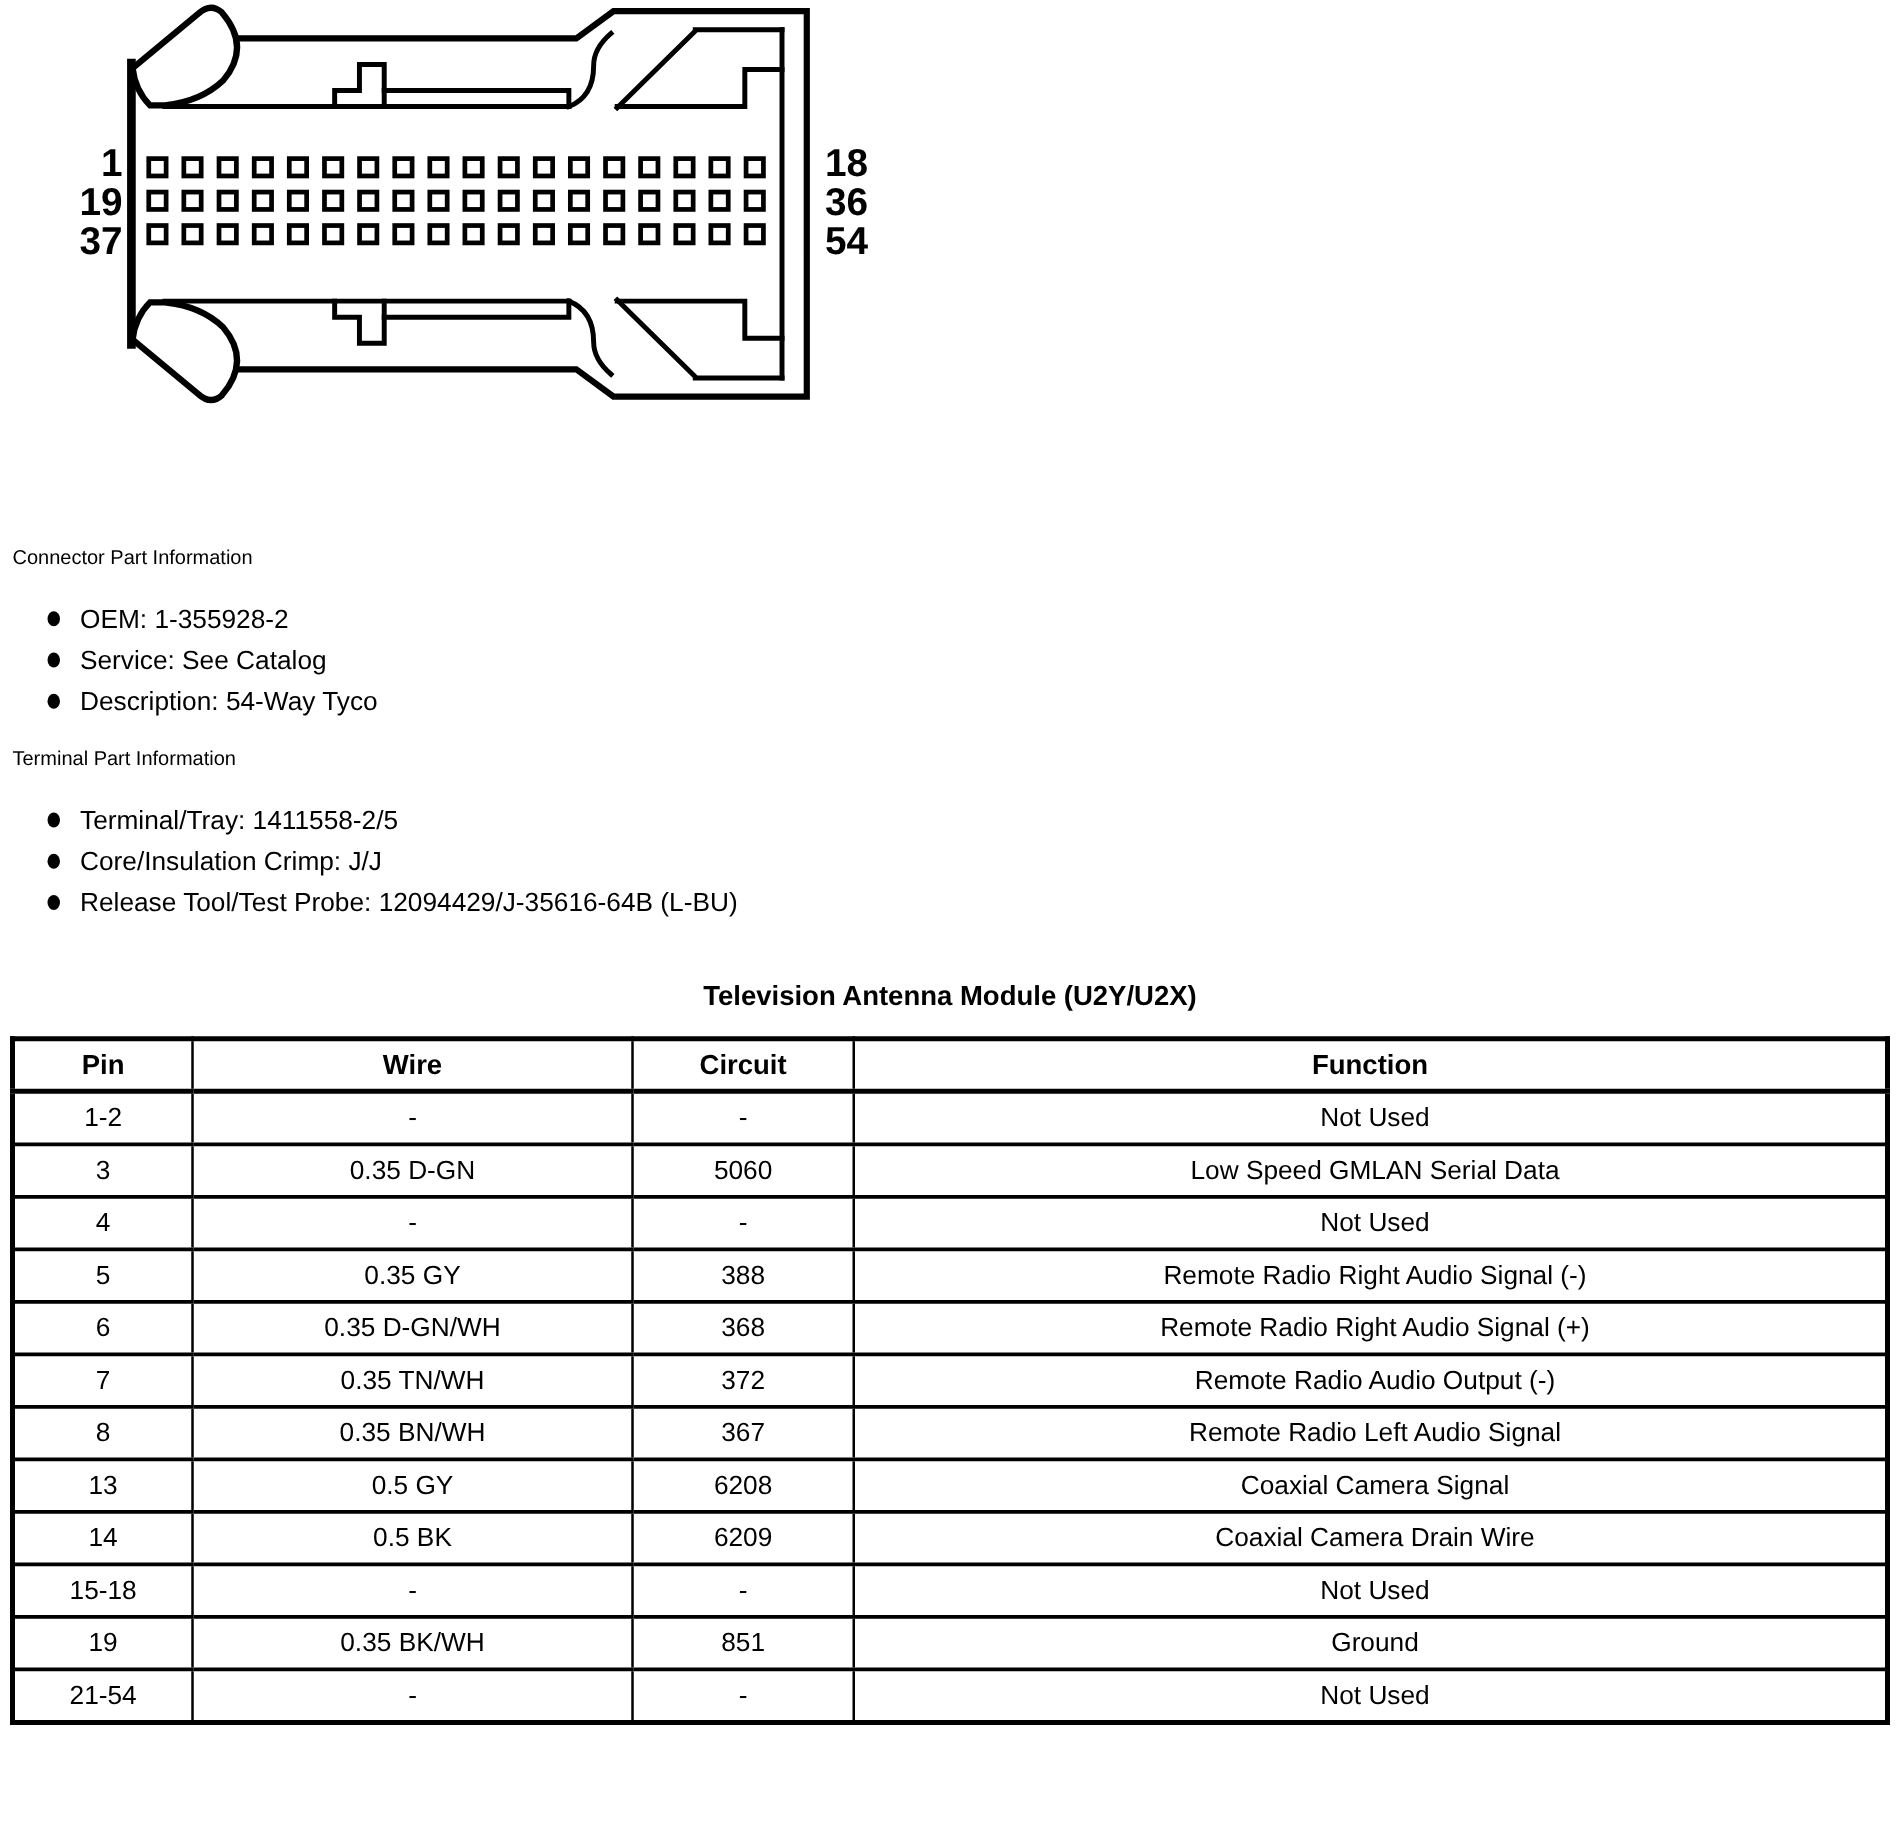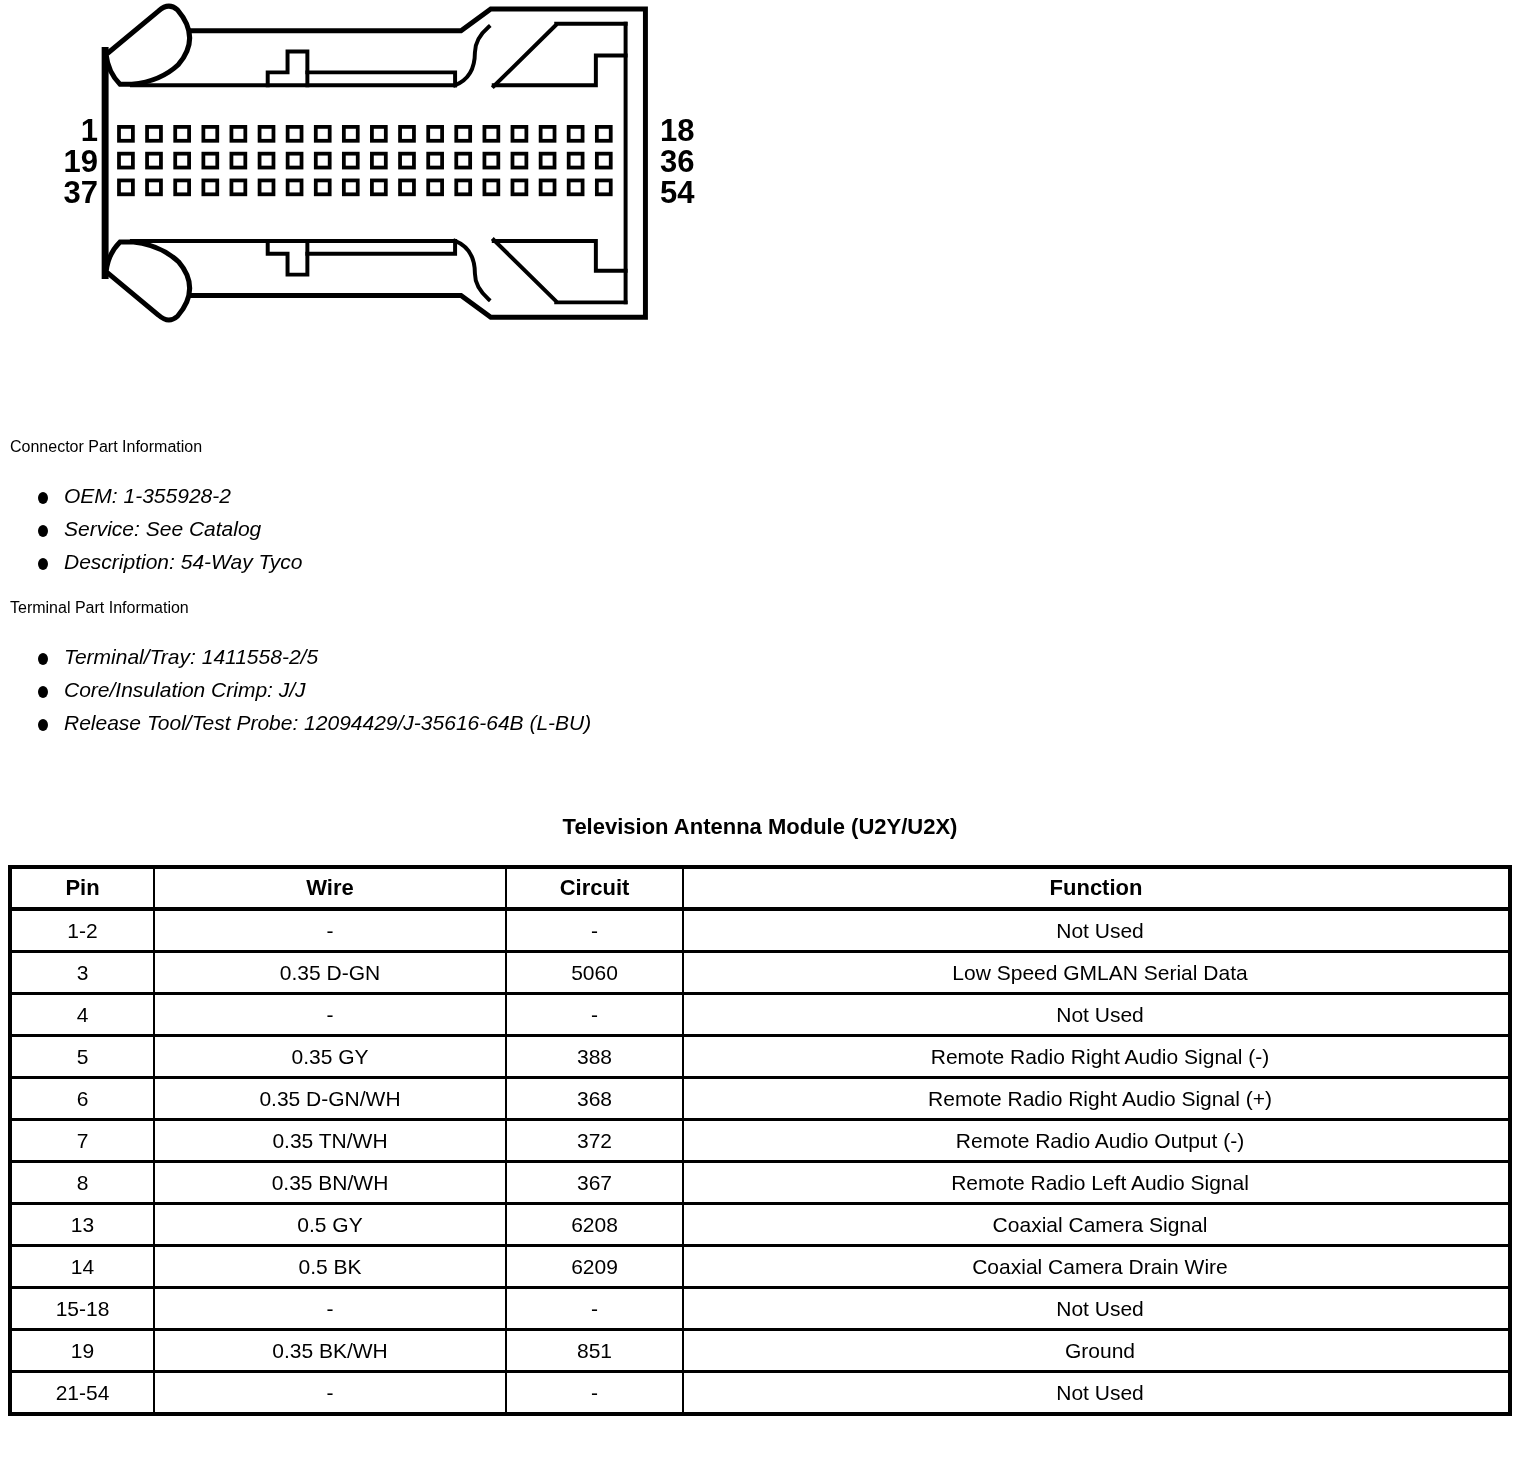--- a/index.html
+++ b/index.html
@@ -14,28 +14,28 @@
   .pin-label.r{left:660px;text-align:left;}
   .pl-row0{top:114px;} .pl-row1{top:145px;} .pl-row2{top:176px;}
 
   h2.sec{position:absolute;left:10px;margin:0;font-size:16px;font-weight:normal;line-height:26px;}
   #connector-heading{top:434px;}
   #terminal-heading{top:595px;}
 
   ul.bullets{position:absolute;left:10px;margin:0;padding:0;list-style:none;}
   #connector-list{top:484px;}
   #terminal-list{top:645px;}
-  ul.bullets li{display:flex;align-items:center;margin:0 0 11px 0;height:22px;font-style:italic;}
+  ul.bullets li{display:flex;align-items:flex-start;margin:0 0 11px 0;height:22px;}
   ul.bullets .dot{flex:0 0 auto;width:10px;height:12px;border-radius:50%;background:#000;margin:5px 16px 0 28px;}
   ul.bullets .li-text{font-size:21px;line-height:23px;white-space:nowrap;}
 
   .table-title{position:absolute;left:8px;top:784px;width:1504px;text-align:center;
-    font-size:22px;font-weight:bold;margin-top:30px;}
-
-  table.pinout{position:absolute;left:8px;top:865px;width:1504px;
+    font-size:22px;font-weight:bold;}
+
+  table.pinout{position:absolute;left:8px;top:829px;width:1504px;
     border-collapse:collapse;table-layout:fixed;border:4px solid #000;}
   table.pinout col.c-pin{width:144px;}
   table.pinout col.c-wire{width:352px;}
   table.pinout col.c-circuit{width:177px;}
   table.pinout th{border-bottom:4px solid #000;font-size:22px;font-weight:bold;
     height:38px;text-align:center;padding:0;}
   table.pinout th+th, table.pinout td+td{border-left:2px solid #000;}
   table.pinout tbody td{border-top:3px solid #000;font-size:21px;height:39px;
     text-align:center;padding:0;vertical-align:middle;}
   table.pinout tbody td.col-function{text-align:center;padding-left:8px;}

